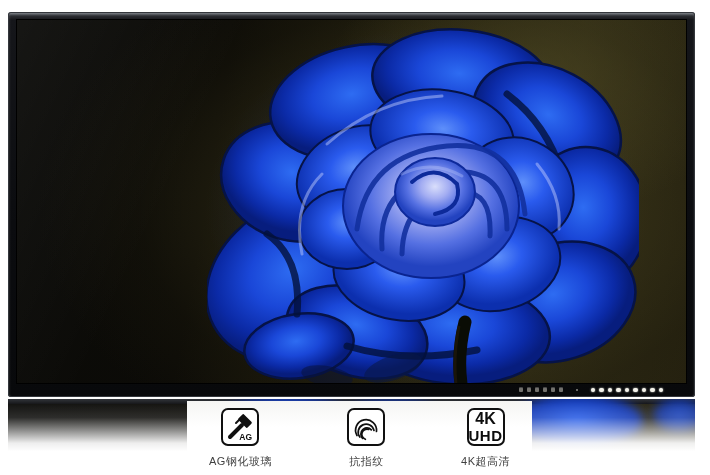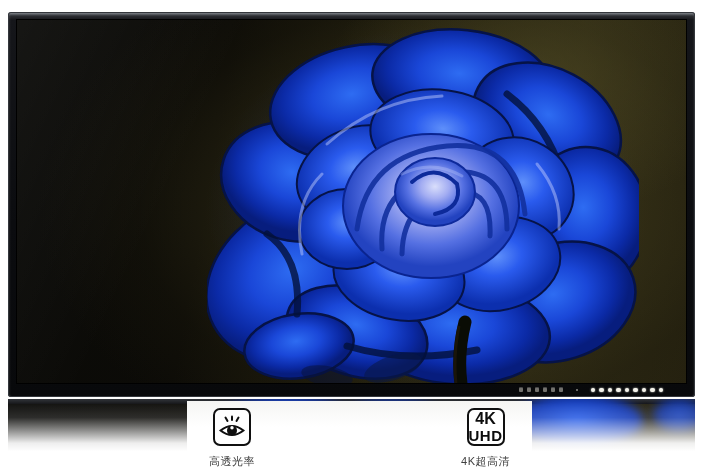--- a/index.html
+++ b/index.html
@@ -170,37 +170,47 @@
       <div class="blob blob-b"></div>
       <div class="blob blob-c"></div>
       <div class="blob blob-d"></div>
       <div class="stem-refl"></div>
     </div>
     <div class="refl-fade"></div>
   </div>
 
   <div class="feature-panel">
 
+
     <div class="feature-item">
       <div class="icon-box">
-        <svg width="26" height="26" viewBox="0 0 26 26">
-          <g stroke="#101010" stroke-width="2" stroke-linecap="round">
-            <line x1="8.5" y1="7" x2="6.5" y2="3.5"></line>
-            <line x1="13" y1="6" x2="13" y2="2.5"></line>
-            <line x1="17.5" y1="7" x2="19.5" y2="3.5"></line>
-          </g>
-          <path d="M1.5 16.5 Q13 7.5 24.5 16.5 Q13 25.5 1.5 16.5 Z" fill="none" stroke="#101010" stroke-width="2"></path>
-          <circle cx="13" cy="16.5" r="5" fill="#101010"></circle>
-          <circle cx="13" cy="13.8" r="1.7" fill="#ffffff"></circle>
+        <svg width="28" height="28" viewBox="0 0 28 28">
+          <line x1="4" y1="24" x2="16" y2="12" stroke="#101010" stroke-width="4" stroke-linecap="round"></line>
+          <rect x="12.5" y="4" width="13" height="8" rx="1.5" fill="#101010" transform="rotate(45 19 8)"></rect>
+          <line x1="10" y1="10" x2="14" y2="6" stroke="#101010" stroke-width="2" stroke-linecap="round"></line>
+          <text x="26" y="26.5" text-anchor="end" font-size="8.5" font-weight="bold" fill="#101010">AG</text>
         </svg>
       </div>
-      <div class="feature-label">高透光率</div>
-    </div>
-
-
+      <div class="feature-label">AG钢化玻璃</div>
+    </div>
+
+    <div class="feature-item">
+      <div class="icon-box">
+        <svg width="26" height="27" viewBox="0 0 26 27">
+          <g fill="none" stroke="#101010" stroke-width="1.7" stroke-linecap="round">
+            <path d="M4 21.5 A10.5 10.5 0 1 1 23.5 17.5"></path>
+            <path d="M6.8 23 A8 8 0 1 1 21 16.5"></path>
+            <path d="M9.6 24.3 A5.5 5.5 0 1 1 18.3 15.8"></path>
+            <path d="M12.4 25.3 A3 3 0 1 1 15.6 15.4"></path>
+            <path d="M13 14 L13.05 14"></path>
+          </g>
+        </svg>
+      </div>
+      <div class="feature-label">抗指纹</div>
+    </div>
 
     <div class="feature-item">
       <div class="icon-box">
         <div class="uhd-stack">
           <span class="uhd-top">4K</span>
           <span class="uhd-bottom">UHD</span>
         </div>
       </div>
       <div class="feature-label">4K超高清</div>
     </div>

